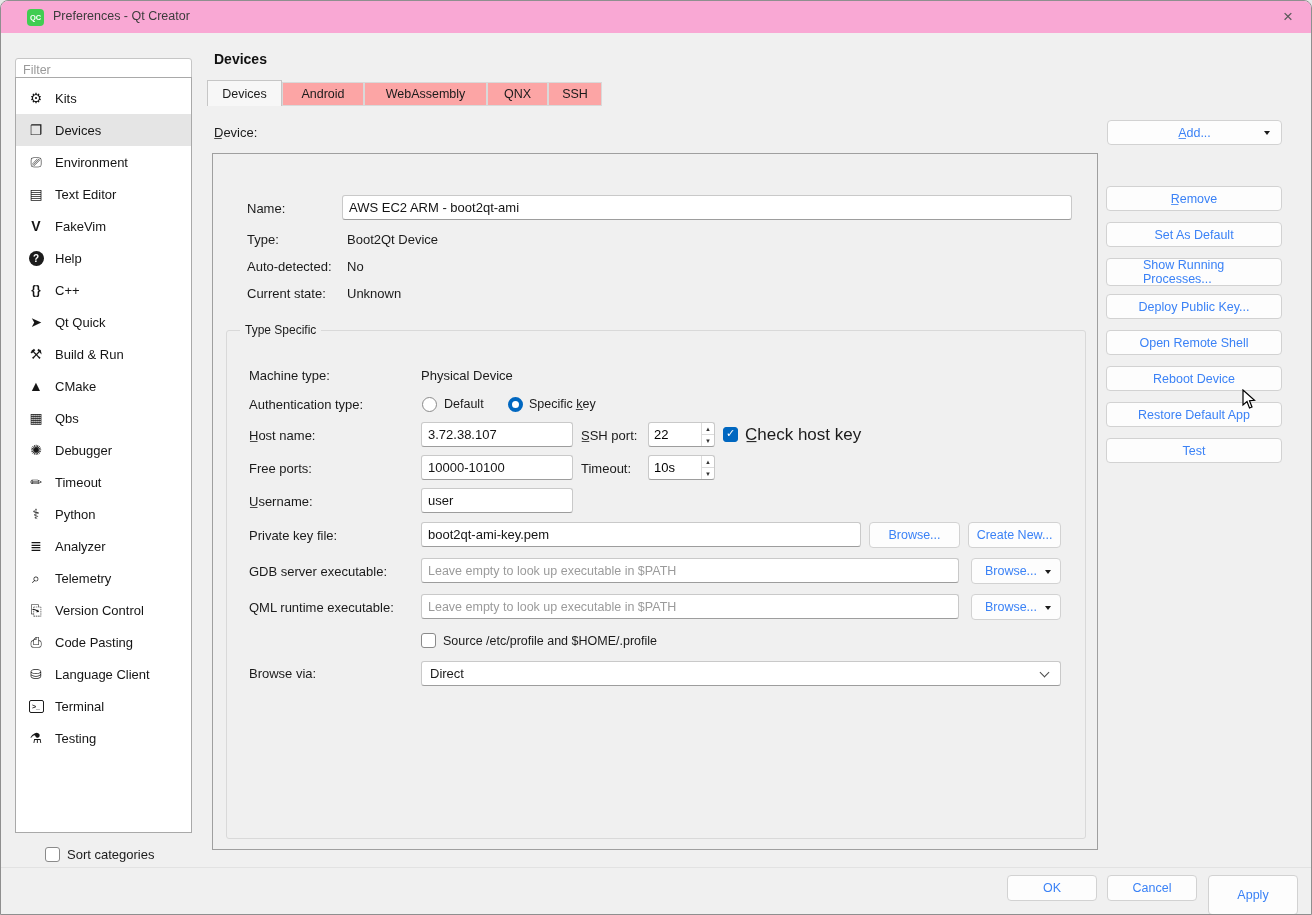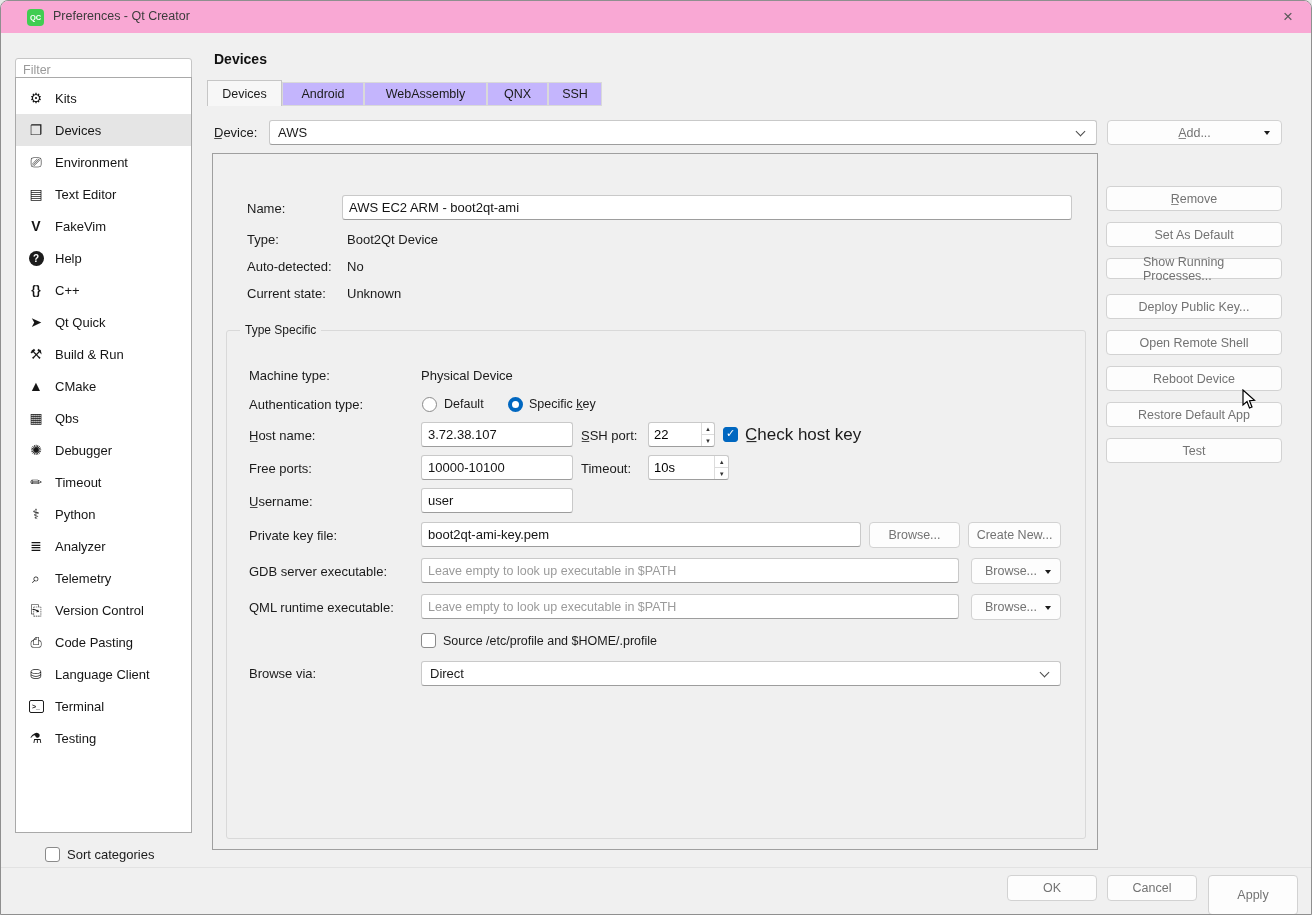--- a/index.html
+++ b/index.html
@@ -31,33 +31,33 @@
                 font-size:10px; font-weight:bold; }
   .icon.boxed { width:15px; height:13px; margin:0 2.5px; border:1.5px solid #1c1c1c; border-radius:2px;
                 font-size:7px; font-weight:bold; letter-spacing:0; }
   .icon.braces { font-size:12px; font-weight:bold; }
   .icon.vim { font-weight:bold; font-size:14px; }
   #sort-row { position:absolute; left:16px; top:846px; display:flex; align-items:center; gap:7px;margin-left:28px; }
   
   #page-title { position:absolute; left:213px; top:50px; font-size:14px; font-weight:bold; color:#111; }
   .tab { position:absolute; display:flex; align-items:center; justify-content:center; font-size:12.5px; color:#1b1b1b; }
   .tab.active { top:79px; height:26px; background:#f7f7f7; border:1px solid #c6c6c6; border-bottom:none; z-index:2; }
-  .tab.inactive { top:81px; height:24px; background:#c4b5fd; border:1px solid #d9d9d9; }
+  .tab.inactive { top:81px; height:24px; background:#fca5a5; border:1px solid #d9d9d9; }
   
   .lbl { position:absolute; height:22px; display:flex; align-items:center; color:#1b1b1b; font-size:13px; white-space:nowrap; }
   .val { position:absolute; height:22px; display:flex; align-items:center; color:#1b1b1b; font-size:13px; white-space:nowrap; }
   .tinput { position:absolute; background:#fff; border:1px solid #c9c9c9; border-bottom-color:#9d9d9d; border-radius:3px;
             padding:0 6px; font-size:13px; color:#141414; font-family:inherit; }
   .tinput::placeholder { color:#9b9b9b; font-size:12.5px; }
   .combo { position:absolute; background:#fff; border:1px solid #c9c9c9; border-bottom-color:#9d9d9d; border-radius:3px;
            display:flex; align-items:center; padding:0 8px; font-size:13px; }
   .chev { position:absolute; width:7px; height:7px; border-right:1.5px solid #4a4a4a; border-bottom:1.5px solid #4a4a4a;
           transform:rotate(45deg); }
   .btn { position:absolute; display:flex; align-items:center; justify-content:center; background:#fdfdfd;
-         border:1px solid #d2d2d2; border-radius:4px; font-size:12.5px; color:#737373; }
+         border:1px solid #d2d2d2; border-radius:4px; font-size:12.5px; color:#3b82f6; }
   .tri { width:0; height:0; border-left:3.5px solid transparent; border-right:3.5px solid transparent; border-top:4.5px solid #1b1b1b; }
   .group { position:absolute; border:1px solid #d9d9d9; border-radius:3px; }
   .group-title { position:absolute; top:-8px; left:13px; background:#f0f0f0; padding:0 5px; font-size:12px; color:#1b1b1b; }
   .checkbox { position:absolute; width:15px; height:15px; border:1px solid #8a8a8a; border-radius:3px; background:#fff; }
   .checkbox.checked { background:#0067c0; border-color:#0067c0; }
   .checkbox.checked::after { content:"✓"; position:absolute; left:2px; top:-1px; color:#fff; font-size:11px; font-weight:bold; }
   .radio { position:absolute; width:15px; height:15px; border-radius:50%; background:#fff; border:1px solid #8a8a8a; }
   .radio.on { border:4.5px solid #0067c0; }
   .spin { position:absolute; display:flex; background:#fff; border:1px solid #c9c9c9; border-bottom-color:#9d9d9d; border-radius:3px; }
   .spin input { border:none; outline:none; width:100%; padding:0 5px; font-size:13px; font-family:inherit; background:transparent; }
@@ -172,24 +172,20 @@
   </div>
 
   <div id="page-title">Devices</div>
   <div class="tab active" style="left:206px; width:75px;">Devices</div>
   <div class="tab inactive" style="left:281px; width:82px;">Android</div>
   <div class="tab inactive" style="left:363px; width:123px;">WebAssembly</div>
   <div class="tab inactive" style="left:486px; width:61px;">QNX</div>
   <div class="tab inactive" style="left:547px; width:54px;">SSH</div>
 
   <div class="lbl" style="left:213px; top:120px;">D̲evice:</div>
-  <div class="combo" style="left:268px; top:119px; width:828px; height:25px;">
-    <span>AWS</span>
-    <span class="chev" style="right:12px; top:7px;"></span>
-  </div>
   <div class="btn" style="left:1106px; top:119px; width:175px; height:25px;">
     <span>A̲dd...</span>
     <span class="tri" style="position:absolute; right:11px; top:10px;"></span>
   </div>
 
   <div id="content-panel"></div>
 
   <div class="lbl" style="left:246px; top:196px;">Name:</div>
   <input class="tinput" style="left: 341px; top: 194px; width: 730px; height: 25px;" value="AWS EC2 ARM - boot2qt-ami">
   <div class="lbl" style="left:246px; top:227px;">Type:</div>
@@ -221,21 +217,21 @@
       <div class="spin-btn up">▲</div>
       <div class="spin-btn">▼</div>
     </div>
   </div>
   <span class="checkbox checked" style="left:722px; top:426px;"></span>
   <div class="lbl" style="left:744px; top:423px; font-size:17px;">C̲heck host key</div>
 
   <div class="lbl" style="left:248px; top:456px;">Free ports:</div>
   <input class="tinput" style="left: 420px; top: 454px; width: 152px; height: 25px;" value="10000-10100">
   <div class="lbl" style="left:580px; top:456px;">Timeout:</div>
-  <div class="spin" style="left:647px; top:454px; width:81px; height:25px;">
+  <div class="spin" style="left:647px; top:454px; width:67px; height:25px;">
     <input value="10s" style="">
     <div class="spin-btns">
       <div class="spin-btn up">▲</div>
       <div class="spin-btn">▼</div>
     </div>
   </div>
 
   <div class="lbl" style="left:248px; top:489px;">U̲sername:</div>
   <input class="tinput" style="left: 420px; top: 487px; width: 152px; height: 25px;" value="user">
 
@@ -270,21 +266,21 @@
     <span>Direct</span>
     <span class="chev" style="right:12px; top:7px;"></span>
   </div>
 
   <div class="btn" style="left:1105px; top:185px; width:176px; height:25px;">
       <span>R̲emove</span>
     </div>
   <div class="btn" style="left:1105px; top:221px; width:176px; height:25px;">
       <span>Set As Default</span>
     </div>
-  <div class="btn" style="left:1105px; top:257px; width:176px; height:21px;padding-left:36px;">
+  <div class="btn" style="left:1105px; top:257px; width:176px; height:28px;padding-left:36px;">
       <span>Show Running Processes...</span>
     </div>
   <div class="btn" style="left:1105px; top:293px; width:176px; height:25px;">
       <span>Deploy Public Key...</span>
     </div>
   <div class="btn" style="left:1105px; top:329px; width:176px; height:25px;">
       <span>Open Remote Shell</span>
     </div>
   <div class="btn" style="left:1105px; top:365px; width:176px; height:25px;">
       <span>Reboot Device</span>

